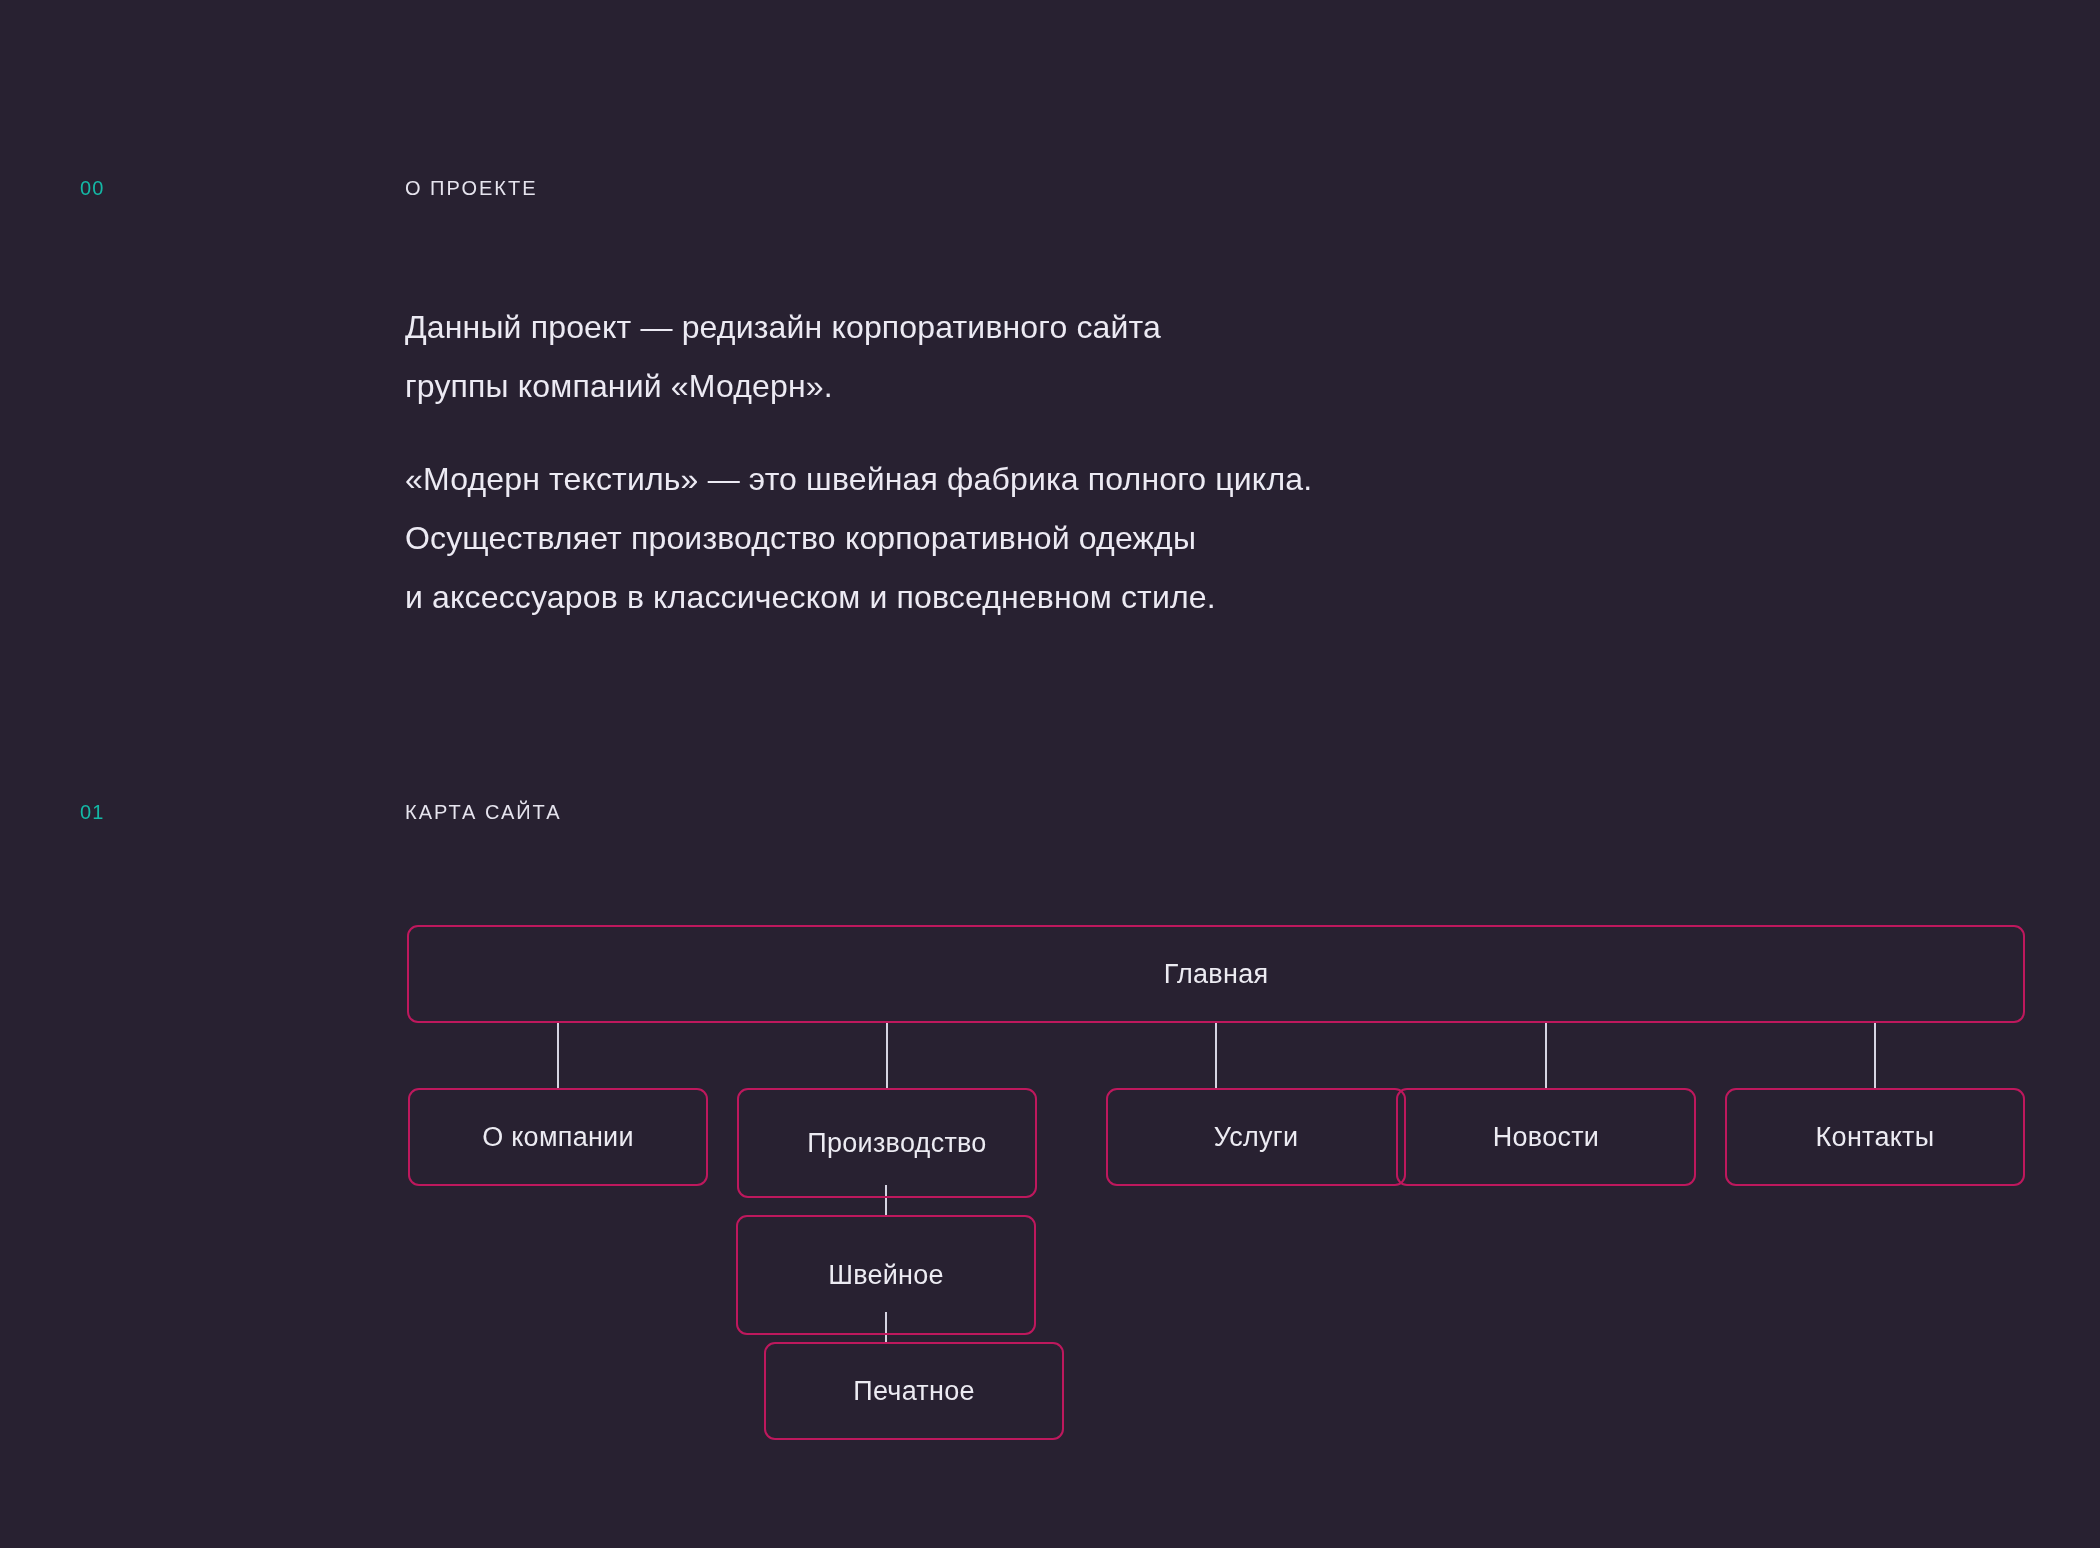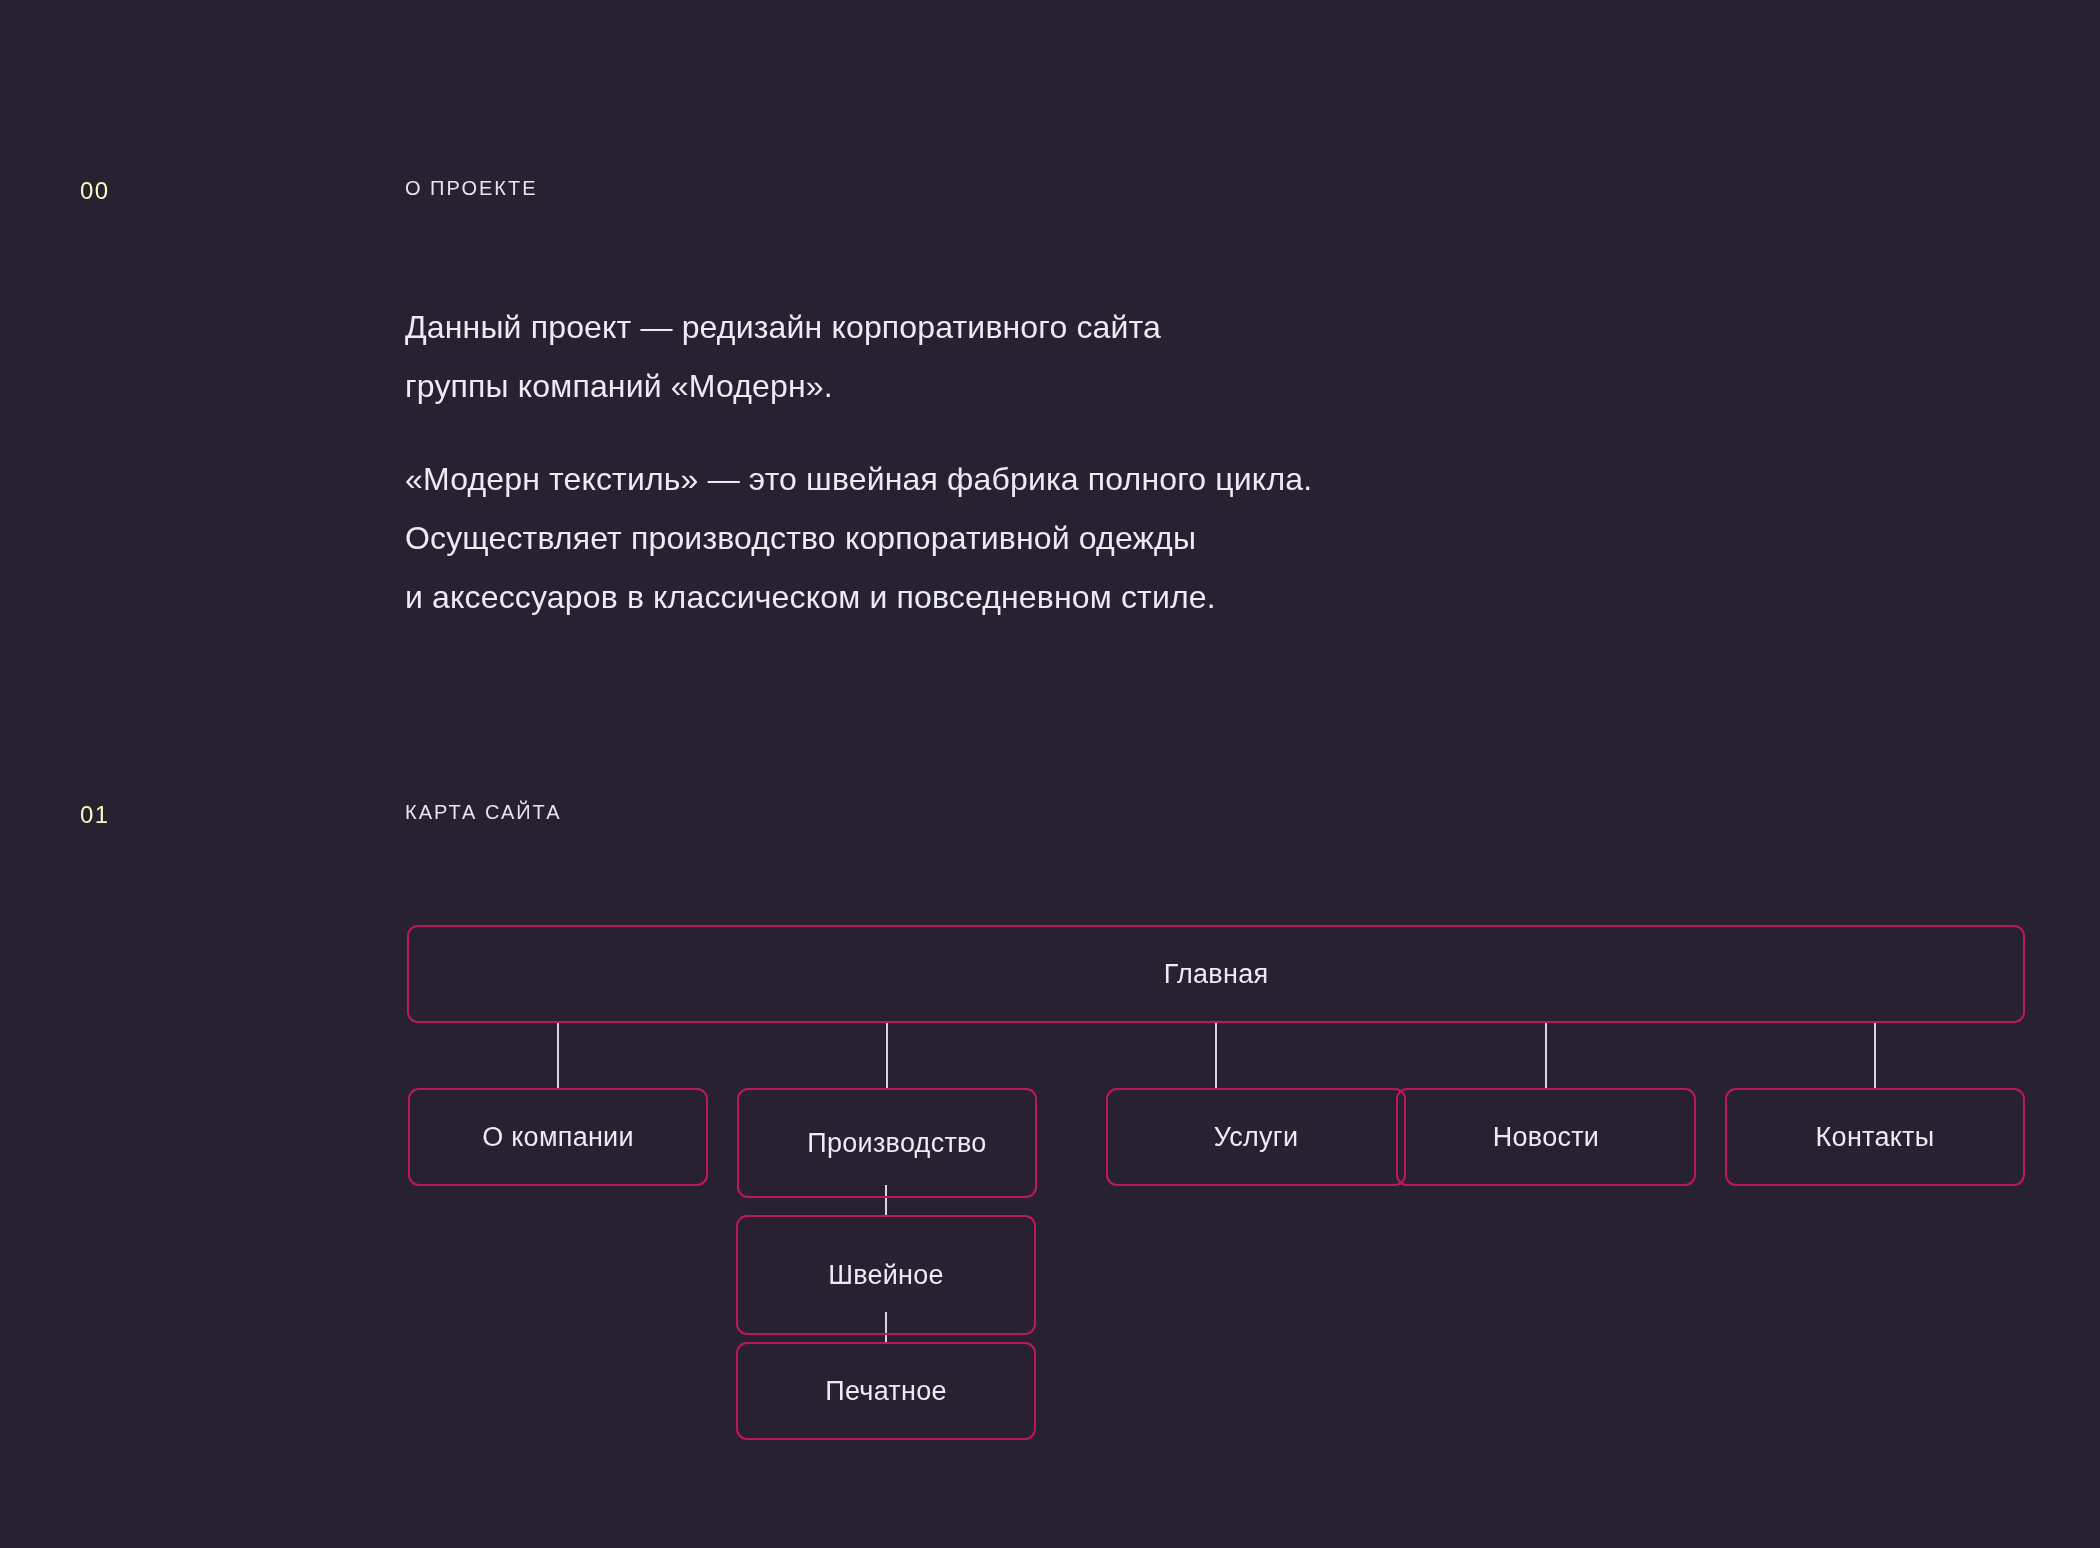--- a/index.html
+++ b/index.html
@@ -18,23 +18,23 @@
 
   .page {
     position: absolute;
     inset: 0;
   }
 
   
   .sec-num {
     position: absolute;
     left: 80px;
-    font-size: 24px;
+    font-size: 20px;
     letter-spacing: 0.06em;
-    color: #fef9c3;
+    color: #14b8a6;
     font-weight: 400;
   }
   .sec-label {
     position: absolute;
     left: 405px;
     font-size: 20px;
     letter-spacing: 0.10em;
     color: #e6e4ee;
     font-weight: 400;
     text-transform: uppercase;
@@ -96,21 +96,21 @@
 
   
   #node-about    { left: 408px;  top: 1088px; width: 300px; height: 98px; }
   #node-prod     { left: 737px;  top: 1088px; width: 300px; height: 110px; padding-left: 20px; }
   #node-services { left: 1066px; top: 1088px; width: 300px; height: 98px; margin-left: 40px; }
   #node-news     { left: 1396px; top: 1088px; width: 300px; height: 98px; }
   #node-contacts { left: 1725px; top: 1088px; width: 300px; height: 98px; }
 
   
   #node-sewing   { left: 736px; top: 1215px; width: 300px; height: 120px; }
-  #node-printing { left: 736px; top: 1342px; width: 300px; height: 98px; }
+  #node-printing { left: 764px; top: 1342px; width: 300px; height: 98px; }
 
   
   .c-l2 { top: 1022px; height: 67px; }
   #conn-about    { left: 557px; }
   #conn-prod     { left: 886px; }
   #conn-services { left: 1215px; }
   #conn-news     { left: 1545px; }
   #conn-contacts { left: 1874px; }
 
   

